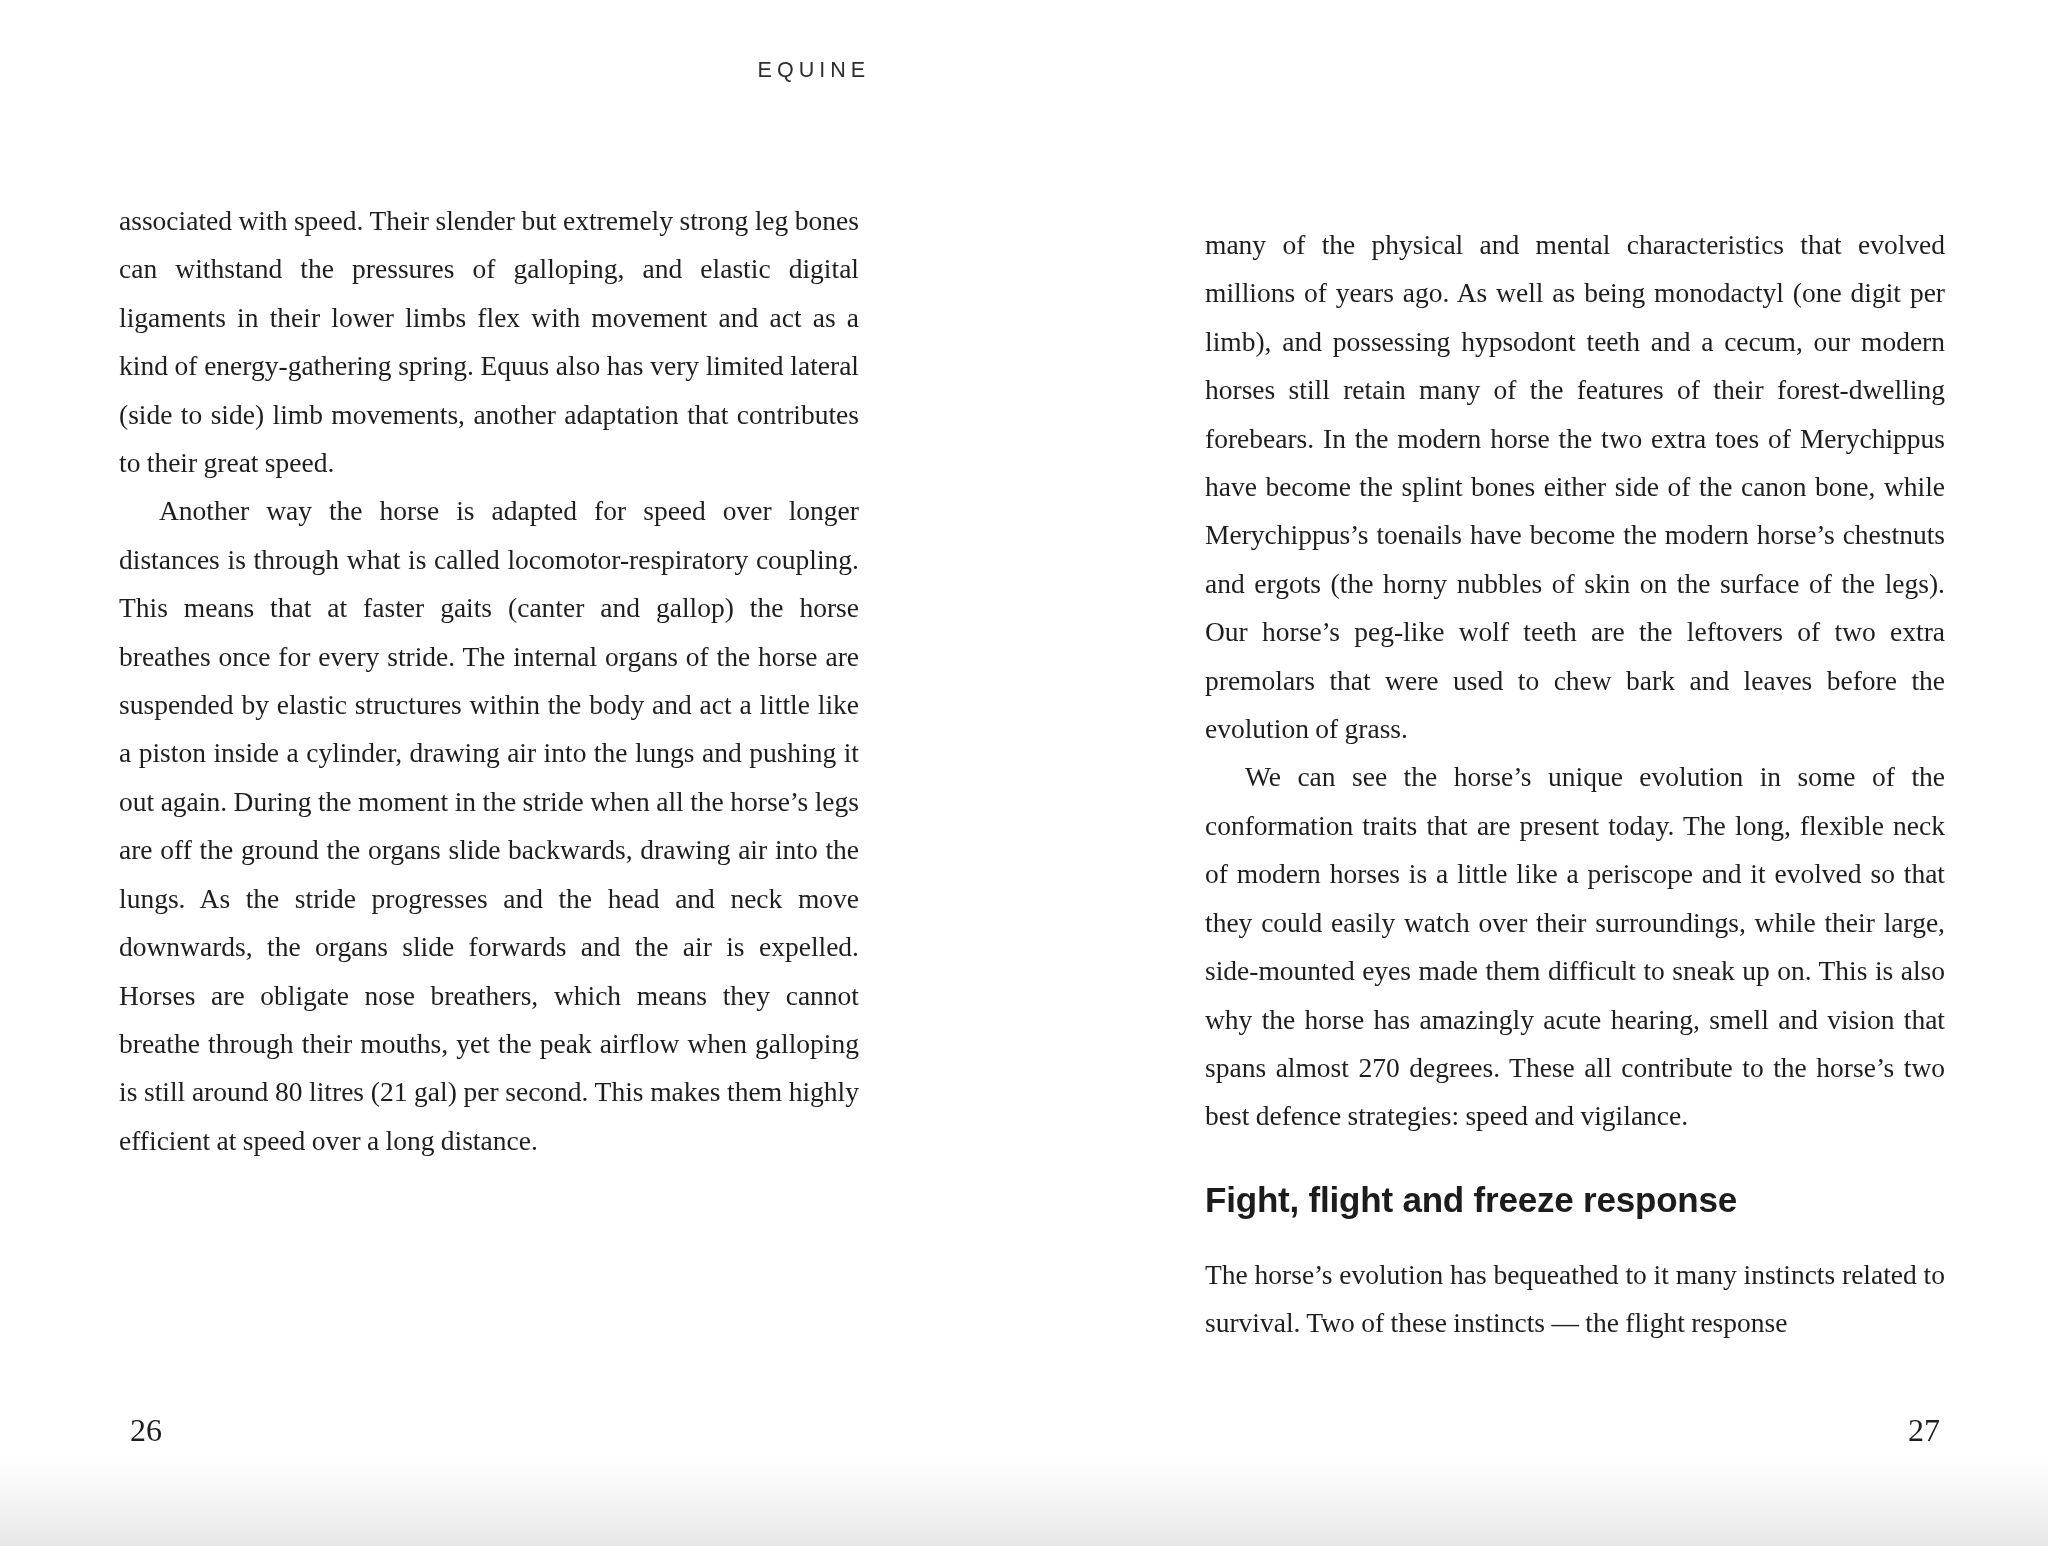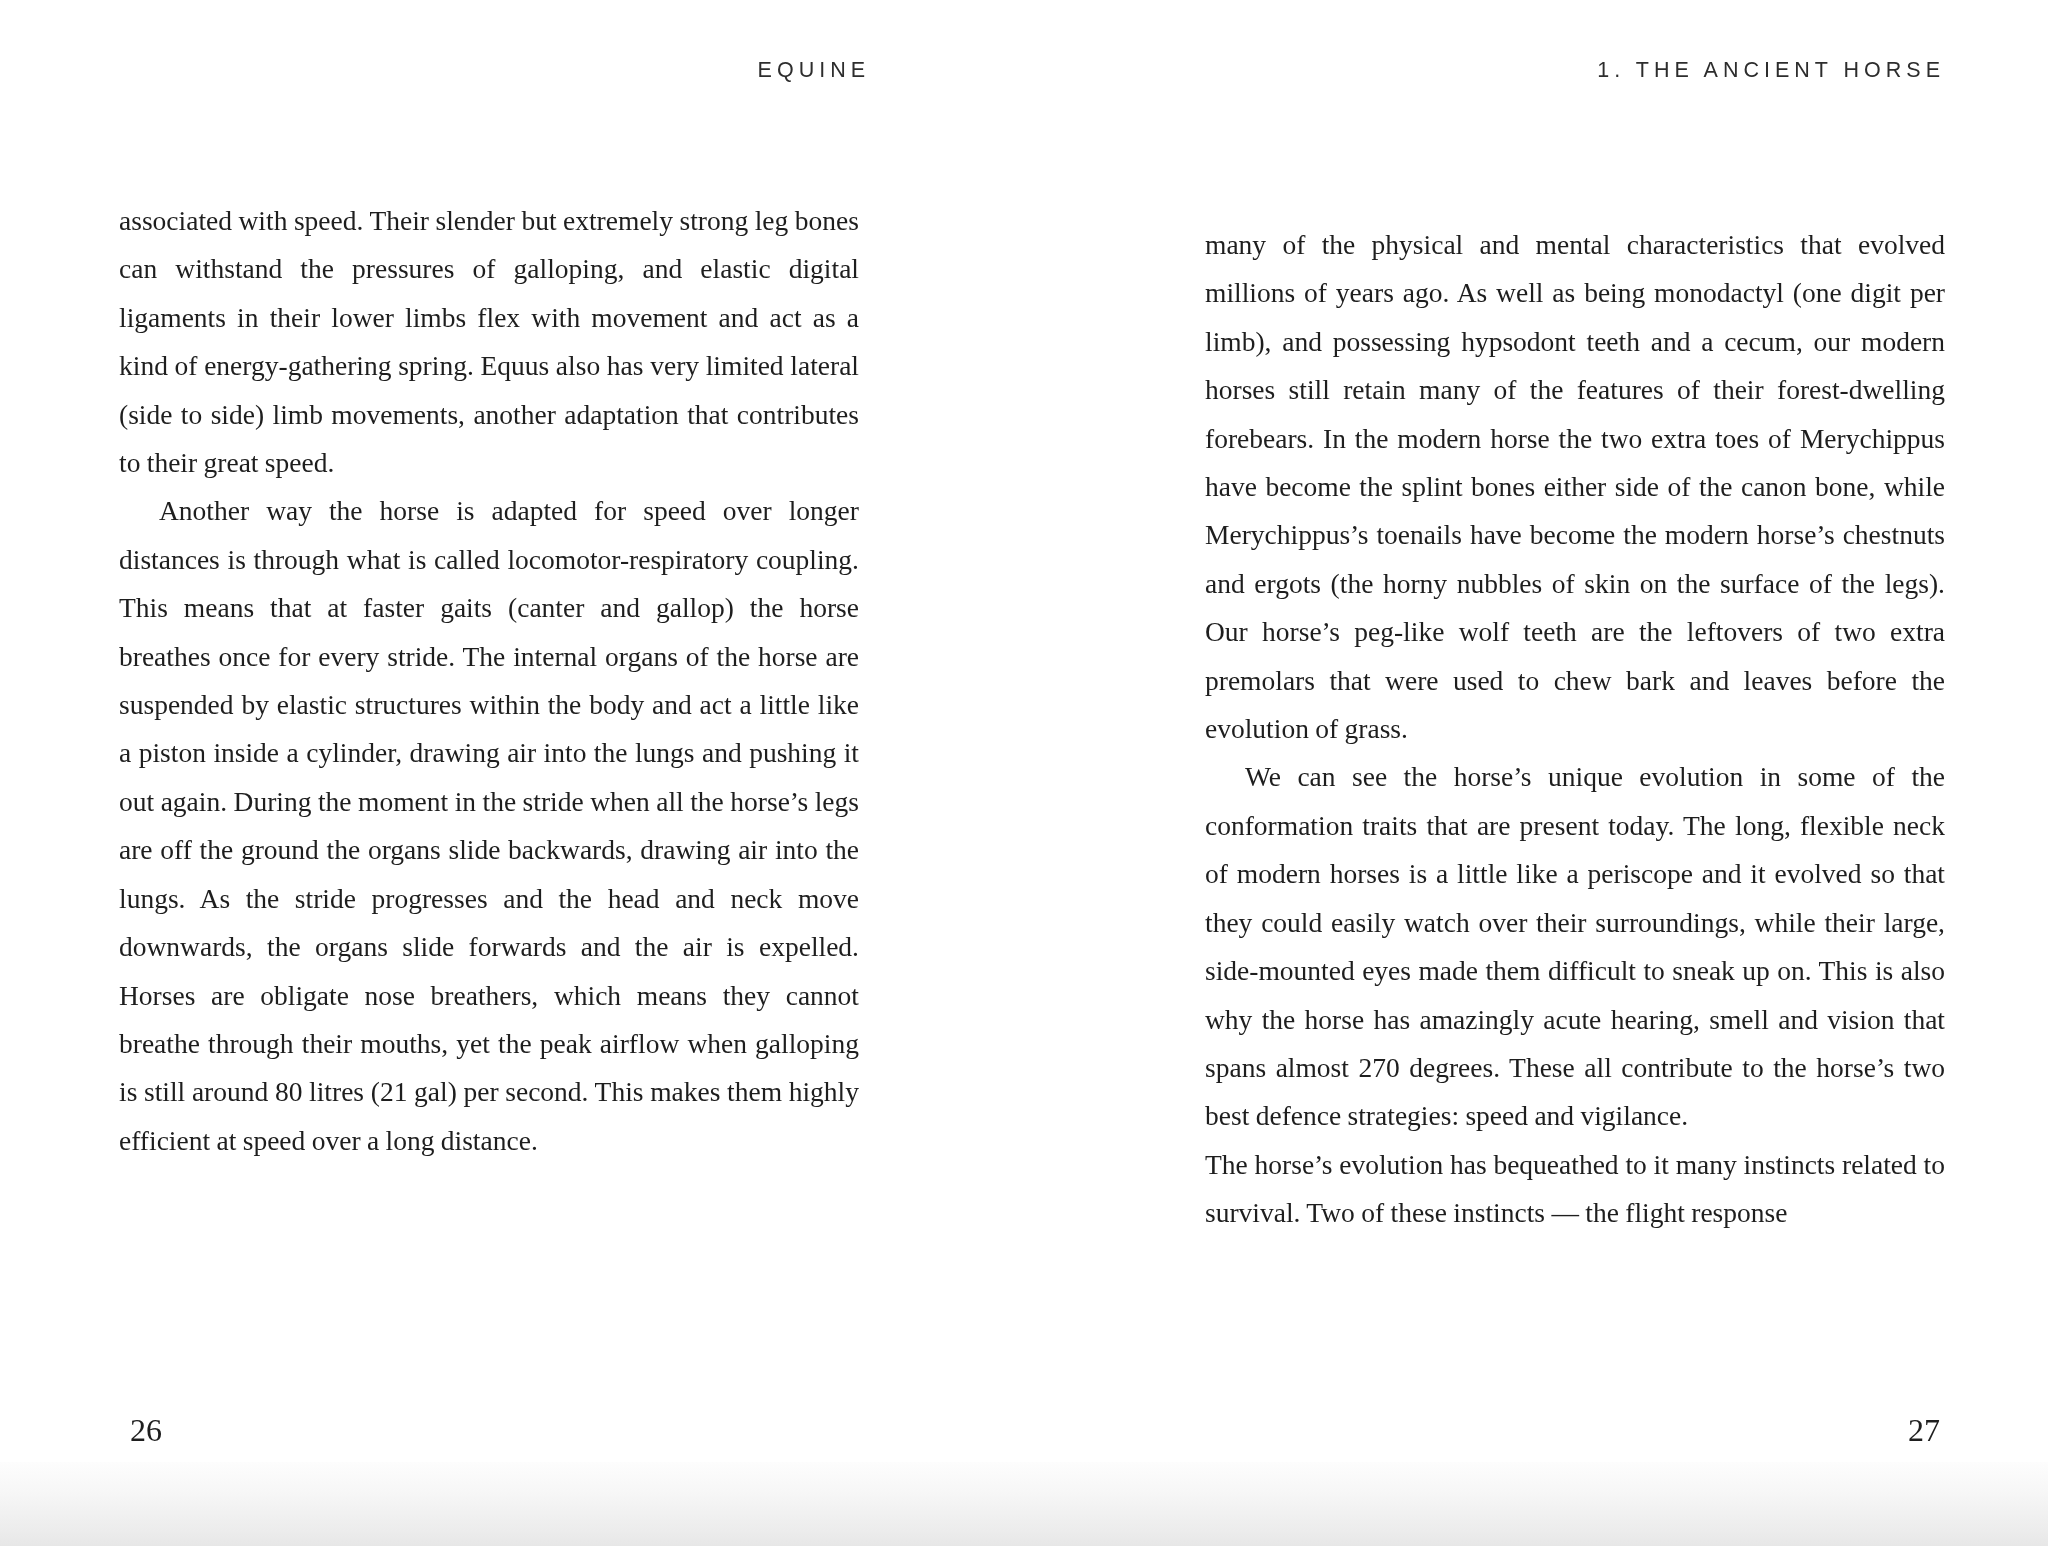--- a/index.html
+++ b/index.html
@@ -83,30 +83,30 @@
     );
   }
 </style>
 </head>
 <body>
 
 <div class="spread">
 
   <div class="running-header left">EQUINE</div>
 
-  <div class="running-header right">1. THE ANCIENT HORSE</div>
 
   <div class="text-column left">
     <p class="body-par">associated with speed. Their slender but extremely strong leg bones can withstand the pressures of galloping, and elastic digital ligaments in their lower limbs flex with movement and act as a kind of energy-gathering spring. Equus also has very limited lateral (side to side) limb movements, another adaptation that contributes to their great speed.</p>
     <p class="body-par indent">Another way the horse is adapted for speed over longer distances is through what is called locomotor-respiratory coupling. This means that at faster gaits (canter and gallop) the horse breathes once for every stride. The internal organs of the horse are suspended by elastic structures within the body and act a little like a piston inside a cylinder, drawing air into the lungs and pushing it out again. During the moment in the stride when all the horse’s legs are off the ground the organs slide backwards, drawing air into the lungs. As the stride progresses and the head and neck move downwards, the organs slide forwards and the air is expelled. Horses are obligate nose breathers, which means they cannot breathe through their mouths, yet the peak airflow when galloping is still around 80 litres (21 gal) per second. This makes them highly efficient at speed over a long distance.</p>
   </div>
 
   <div class="text-column right">
     <p class="body-par">many of the physical and mental characteristics that evolved millions of years ago. As well as being monodactyl (one digit per limb), and possessing hypsodont teeth and a cecum, our modern horses still retain many of the features of their forest-dwelling forebears. In the modern horse the two extra toes of Merychippus have become the splint bones either side of the canon bone, while Merychippus’s toenails have become the modern horse’s chestnuts and ergots (the horny nubbles of skin on the surface of the legs). Our horse’s peg-like wolf teeth are the leftovers of two extra premolars that were used to chew bark and leaves before the evolution of grass.</p>
     <p class="body-par indent">We can see the horse’s unique evolution in some of the conformation traits that are present today. The long, flexible neck of modern horses is a little like a periscope and it evolved so that they could easily watch over their surroundings, while their large, side-mounted eyes made them difficult to sneak up on. This is also why the horse has amazingly acute hearing, smell and vision that spans almost 270 degrees. These all contribute to the horse’s two best defence strategies: speed and vigilance.</p>
+    <h2 class="section-heading">Fight, flight and freeze response</h2>
     <p class="body-par">The horse’s evolution has bequeathed to it many instincts related to survival. Two of these instincts — the flight response</p>
   </div>
 
   <div class="folio left">26</div>
 
   <div class="folio right">27</div>
 
   <div class="bottom-band"></div>
 
 </div>

